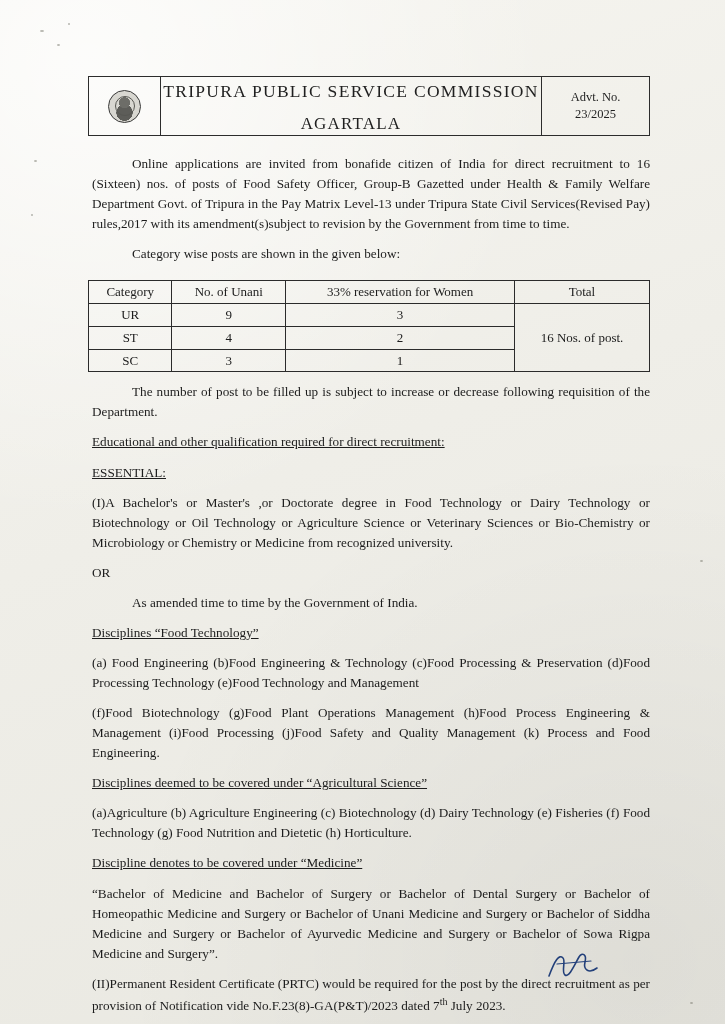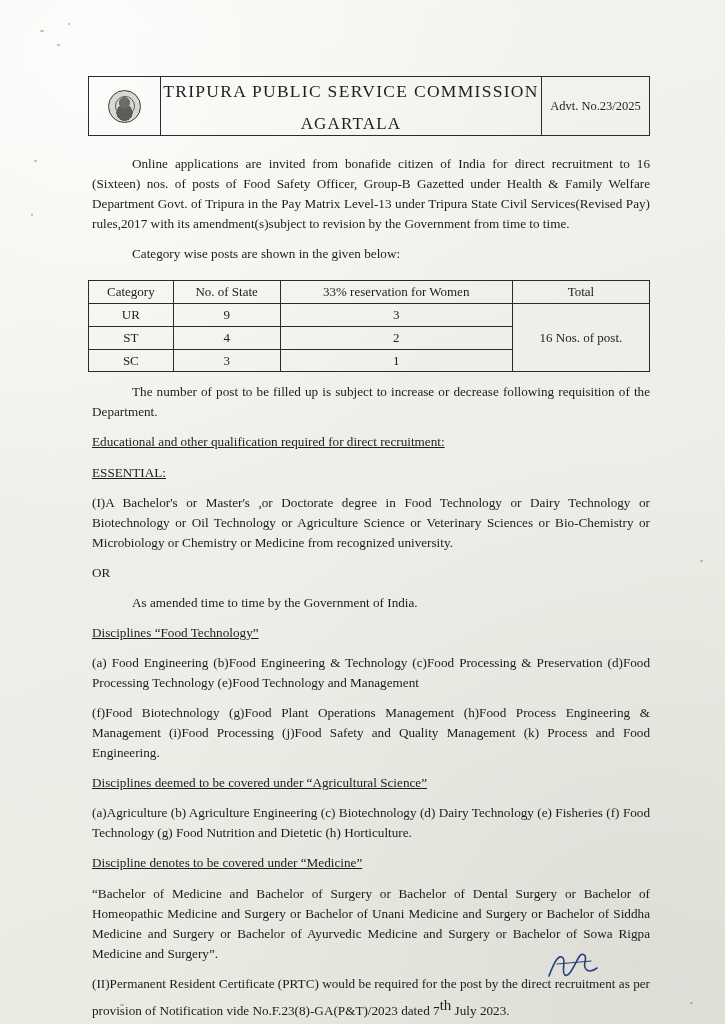--- a/index.html
+++ b/index.html
@@ -91,21 +91,21 @@
   .org-city {
     font-size: 17px;
     letter-spacing: 1.2px;
     color: #1f1f1f;
     margin-top: 12px;
   }
   .advt-cell {
     width: 108px;
     border-left: 1.3px solid #2c2c2c;
     display: flex;
-    flex-direction: row;
+    flex-direction: column;
     align-items: center;
     justify-content: center;
     font-size: 12.5px;
     color: #1f1f1f;
     line-height: 1.35;
     box-sizing: border-box;
   }
   
   .body-text {
     margin-top: 18px;
@@ -141,21 +141,21 @@
   table.posts th { height: 18px; }
   .total-cell { vertical-align: middle; }
   .sig {
     position: absolute;
     right: 120px;
     bottom: 42px;
     width: 60px;
     height: 34px;
     pointer-events: none;
   }
-  sup { font-size: 15px; }
+  sup { font-size: 10px; }
 </style>
 </head>
 <body>
 
 <div class="page">
 
   <div class="scan-speck" style="left:40px;top:30px;width:4px;height:2px;"></div>
   <div class="scan-speck" style="left:57px;top:44px;width:3px;height:2px;"></div>
   <div class="scan-speck" style="left:68px;top:23px;width:2px;height:2px;"></div>
   <div class="scan-speck" style="left:34px;top:160px;width:3px;height:2px;"></div>
@@ -183,21 +183,21 @@
     <div class="body-text">
 
       <p class="para indent">Online applications are invited from bonafide citizen of India for direct recruitment to 16 (Sixteen) nos. of posts of Food Safety Officer, Group-B Gazetted under Health &amp; Family Welfare Department Govt. of Tripura in the Pay Matrix Level-13 under Tripura State Civil Services(Revised Pay) rules,2017 with its amendment(s)subject to revision by the Government from time to time.</p>
 
       <p class="para indent tight">Category wise posts are shown in the given below:</p>
 
       <table class="posts">
         <thead>
           <tr>
             <th>Category</th>
-            <th>No. of State</th>
+            <th>No. of Unani</th>
             <th>33% reservation for Women</th>
             <th>Total</th>
           </tr>
         </thead>
         <tbody>
           <tr>
             <td>UR</td>
             <td>9</td>
             <td>3</td>
             <td class="total-cell" rowspan="3">16 Nos. of post.</td>

